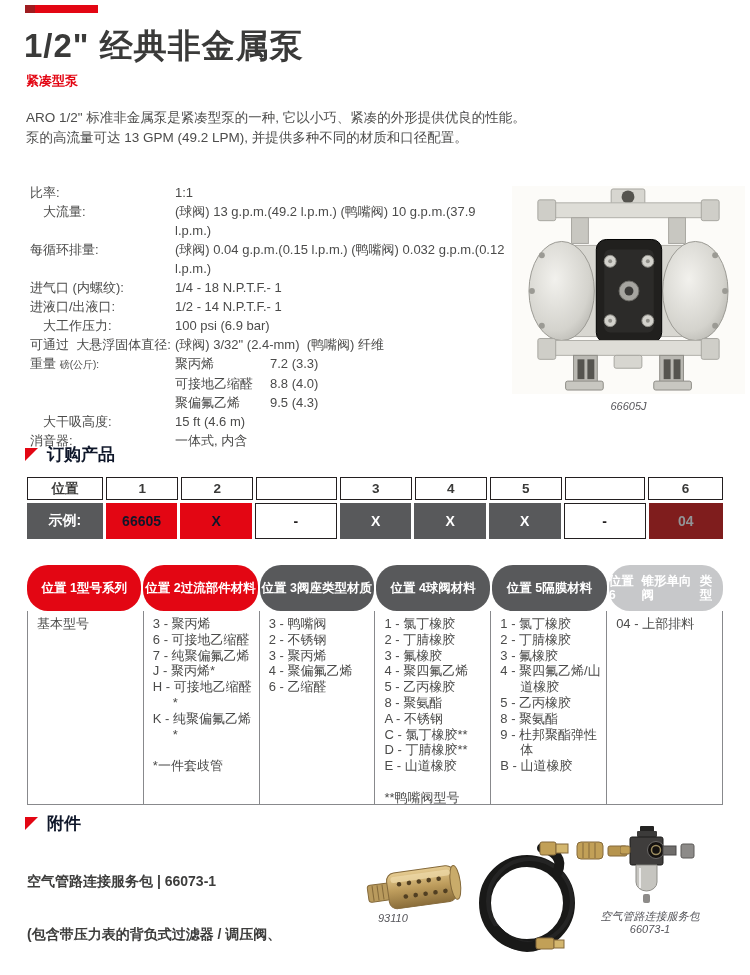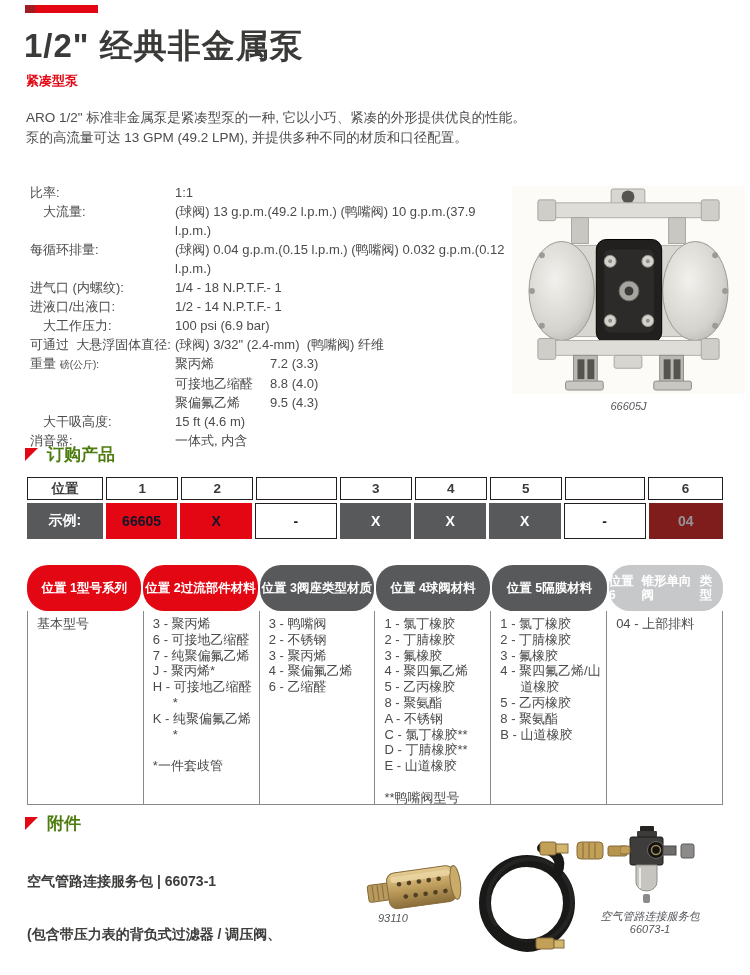--- a/index.html
+++ b/index.html
@@ -24,21 +24,21 @@
   .weight-material { display:inline-block; width:95px; }
   
   .pump-figure { position:absolute; left:512px; top:186px; width:233px; }
   .figure-caption { font-style:italic; font-size:11px; color:#55555a; }
   .pump-caption { text-align:center; margin-top:2px; }
   
   .section-header { position:absolute; left:25px; display:flex; align-items:center; }
   .section-header.order { top:443px; }
   .section-header.acc { top:812px; }
   .tri-icon { width:0; height:0; border-top:13px solid #e30613; border-right:13px solid transparent; margin-right:9px; }
-  .section-title { font-size:17px; font-weight:bold; color:#4d7c0f; }
+  .section-title { font-size:17px; font-weight:bold; color:#0f172a; }
   
   .pos-table { position:absolute; left:27px; top:477px; width:696px;text-align:center; }
   .pos-row { display:flex; gap:3px; }
   .pos-row1 { height:23px; margin-bottom:3px; }
   .pos-row2 { height:36px; }
   .pcell { display:flex; align-items:center; justify-content:center; font-weight:bold; box-sizing:border-box; }
   .pos-row1 .pcell { border:1.5px solid #231f20; background:#fff; font-size:13.5px; color:#3a3a39; }
   .pos-row2 .pcell { font-size:14px; }
   .c-w0 { flex:1.06 1 0; } .c-w { flex:1 1 0; } .c-gap { flex:1.12 1 0; } .c-w6 { flex:1.04 1 0; }
   .pc-dark { background:#58595b; color:#fff; }
@@ -278,20 +278,21 @@
         <div class="cell-line"></div>
         <div class="cell-line">**鸭嘴阀型号</div>
       </div>
       <div class="mb-col">
         <div class="cell-line">1 - 氯丁橡胶</div>
         <div class="cell-line">2 - 丁腈橡胶</div>
         <div class="cell-line">3 - 氟橡胶</div>
         <div class="cell-line">4 - 聚四氟乙烯/山道橡胶</div>
         <div class="cell-line">5 - 乙丙橡胶</div>
         <div class="cell-line">8 - 聚氨酯</div>
+        <div class="cell-line">9 - 杜邦聚酯弹性体</div>
         <div class="cell-line">B - 山道橡胶</div>
       </div>
       <div class="mb-col">
         <div class="cell-line">04 - 上部排料</div>
       </div>
     </div>
   </div>
 
   <div class="section-header acc">
     <div class="tri-icon"></div>

